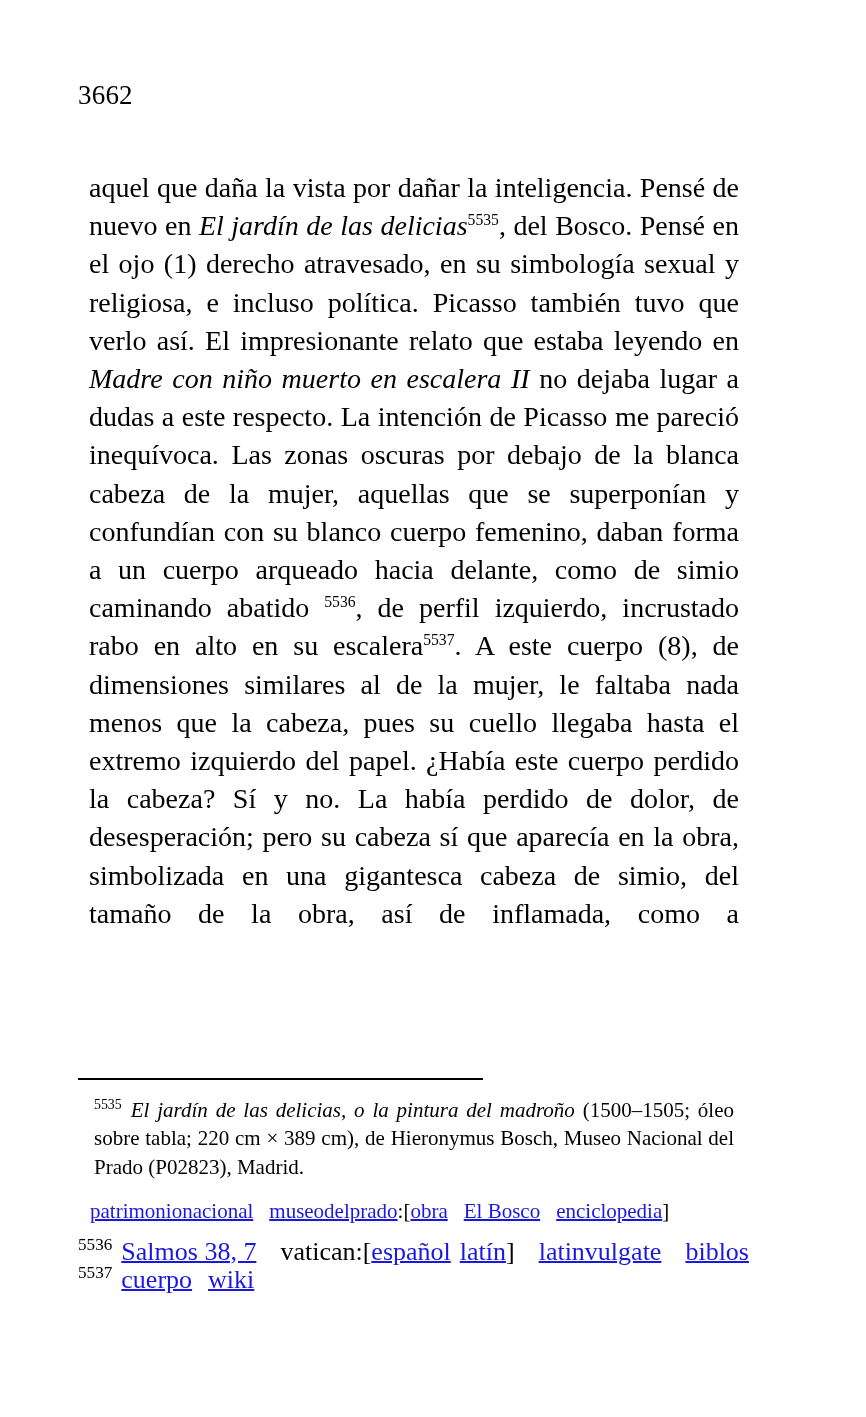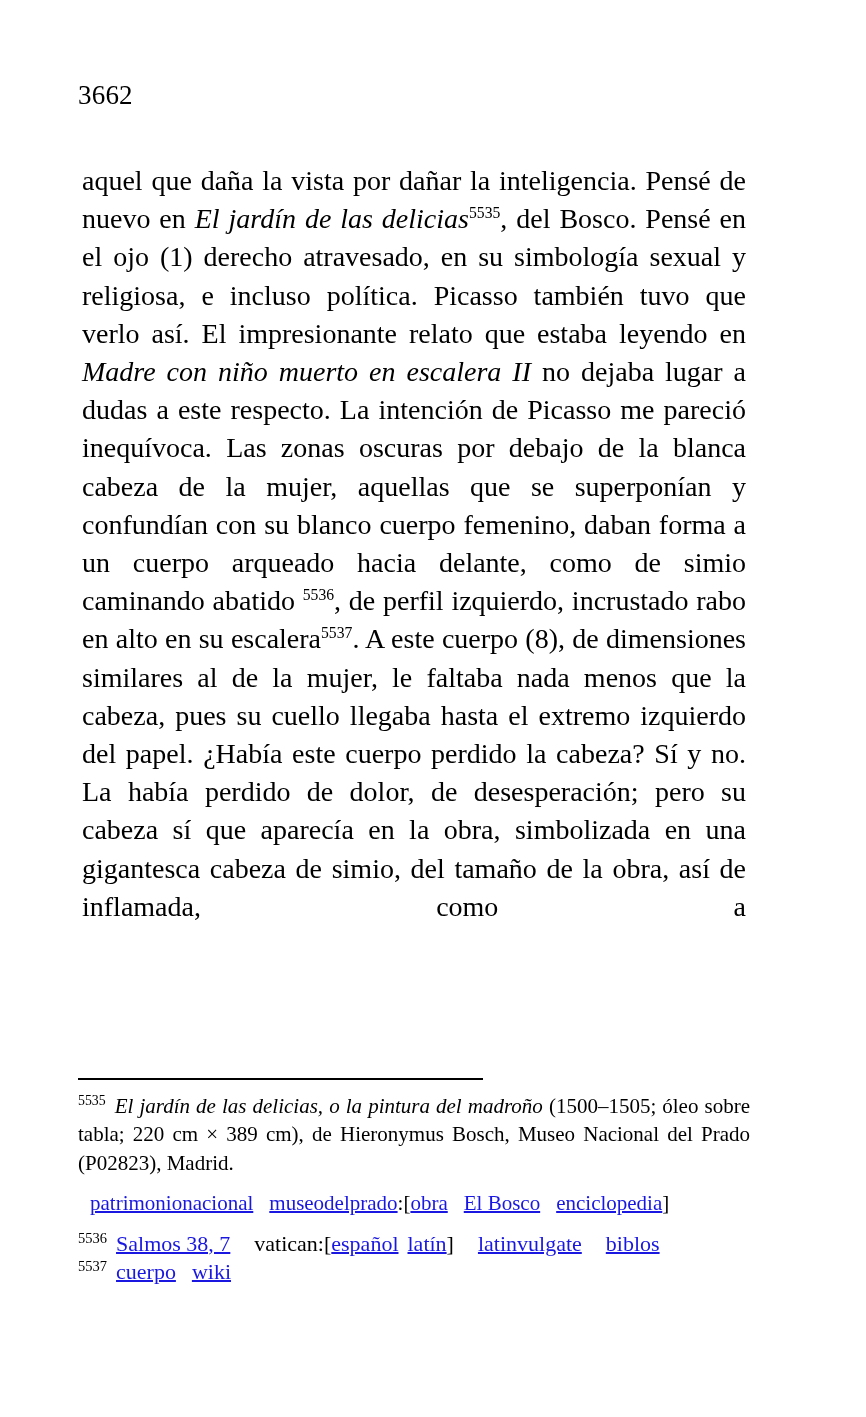--- a/index.html
+++ b/index.html
@@ -30,21 +30,21 @@
     line-height: 34px;
     letter-spacing: 0.2px;
   }
   .body-block {
     position: absolute;
     left: 78px;
     top: 158px;
     width: 672px;
   }
   .body-para {
-    margin: 4px;
+    margin: 11px;
     font-size: 28px;
     line-height: 38.2px;
     text-align: justify;
     text-justify: inter-word;
     -webkit-hyphens: none;
     hyphens: none;
     word-spacing: 0.1px;
   }
   .body-para.last-justified {
     text-align-last: justify;
@@ -66,21 +66,21 @@
     width: 405px;
     height: 0;
     border: 0;
     border-top: 2.5px solid #000;
     margin: 0 0 12px 0;
   }
   .fn-entry {
     font-size: 21px;
     line-height: 28.4px;
     text-align: justify;
-    margin: 0;
+    margin: 16px;
   }
   .fn-num {
     font-size: 0.66em;
     vertical-align: super;
     line-height: 0;
   }
   .fn-indent { display: inline-block; width: 9px; }
   a.lnk {
     color: #1a18e0;
     text-decoration: underline;
@@ -91,21 +91,21 @@
     font-size: 21px;
     line-height: 28.4px;
     margin: 12px;
     white-space: nowrap;
   }
   .gap-s { display: inline-block; width: 9px; }
   .gap-m { display: inline-block; width: 16px; }
   .gap-l { display: inline-block; width: 24px; }
   .fn-row {
     position: relative;
-    font-size: 22px;
+    font-size: 26px;
     line-height: 28.4px;
     margin: 0;
     white-space: nowrap;
   }
   .fn-row .fn-num-lead {
     font-size: 0.66em;
     vertical-align: super;
     line-height: 0;
   }
 </style>

